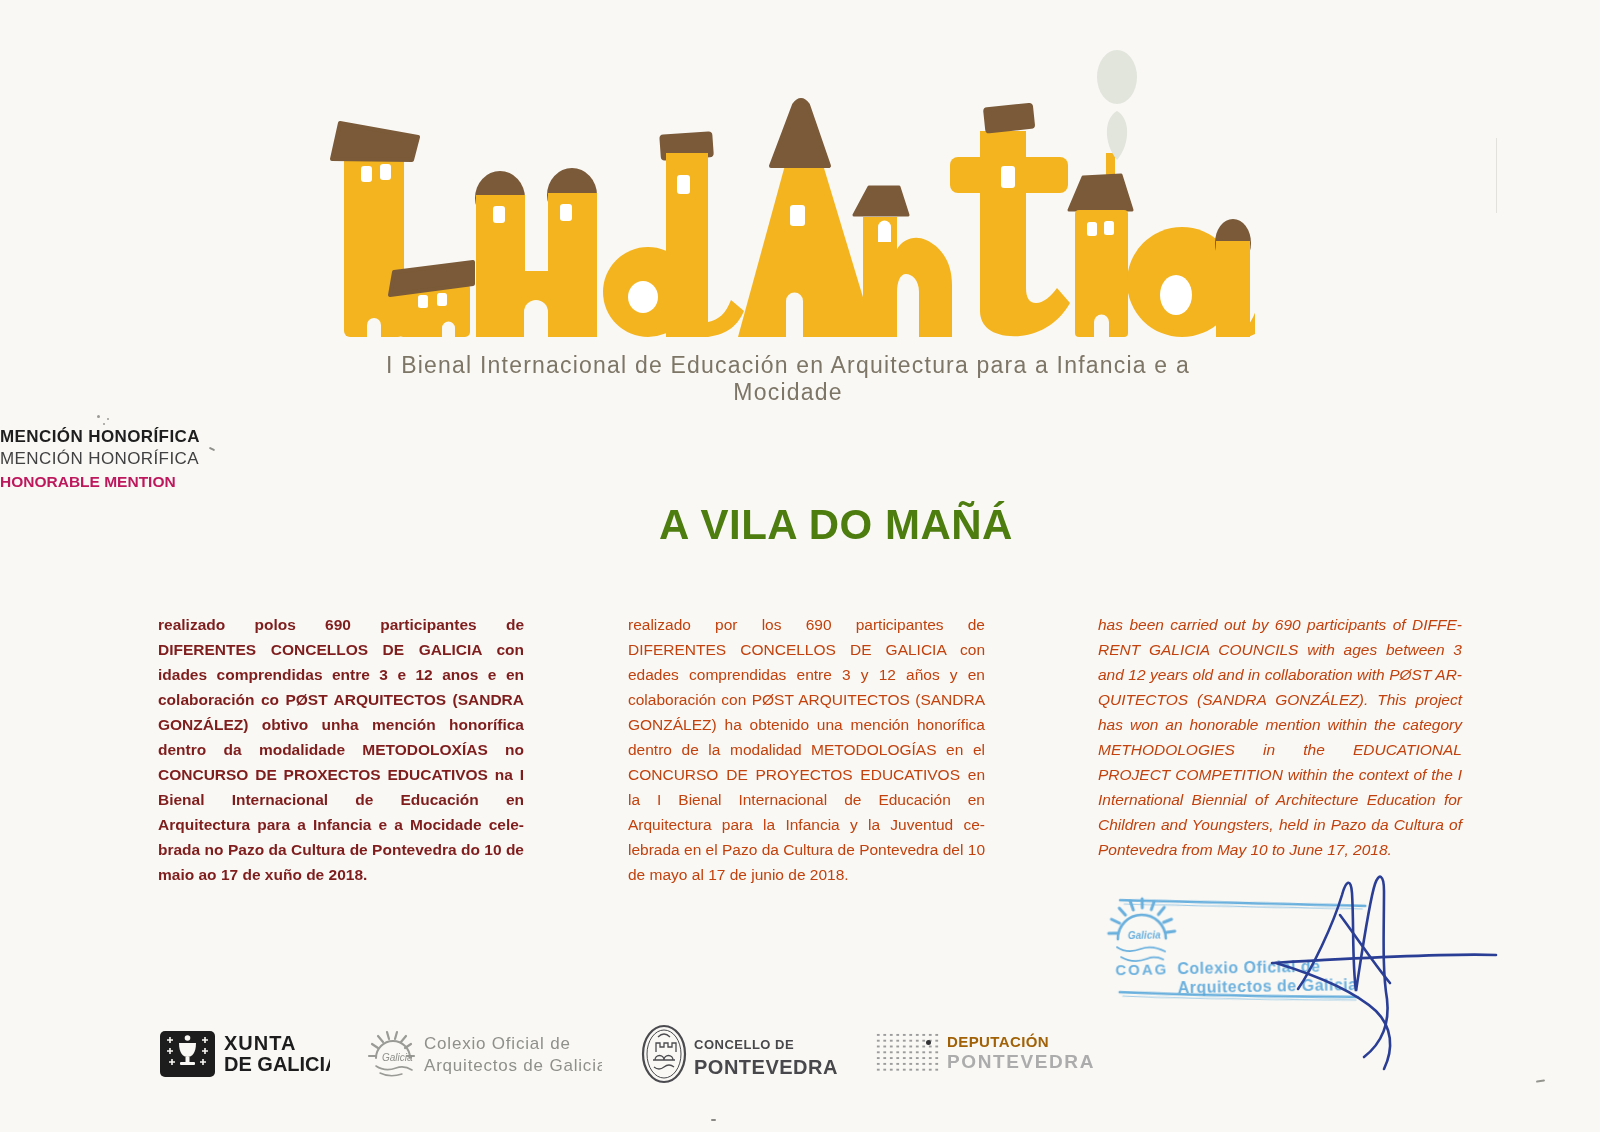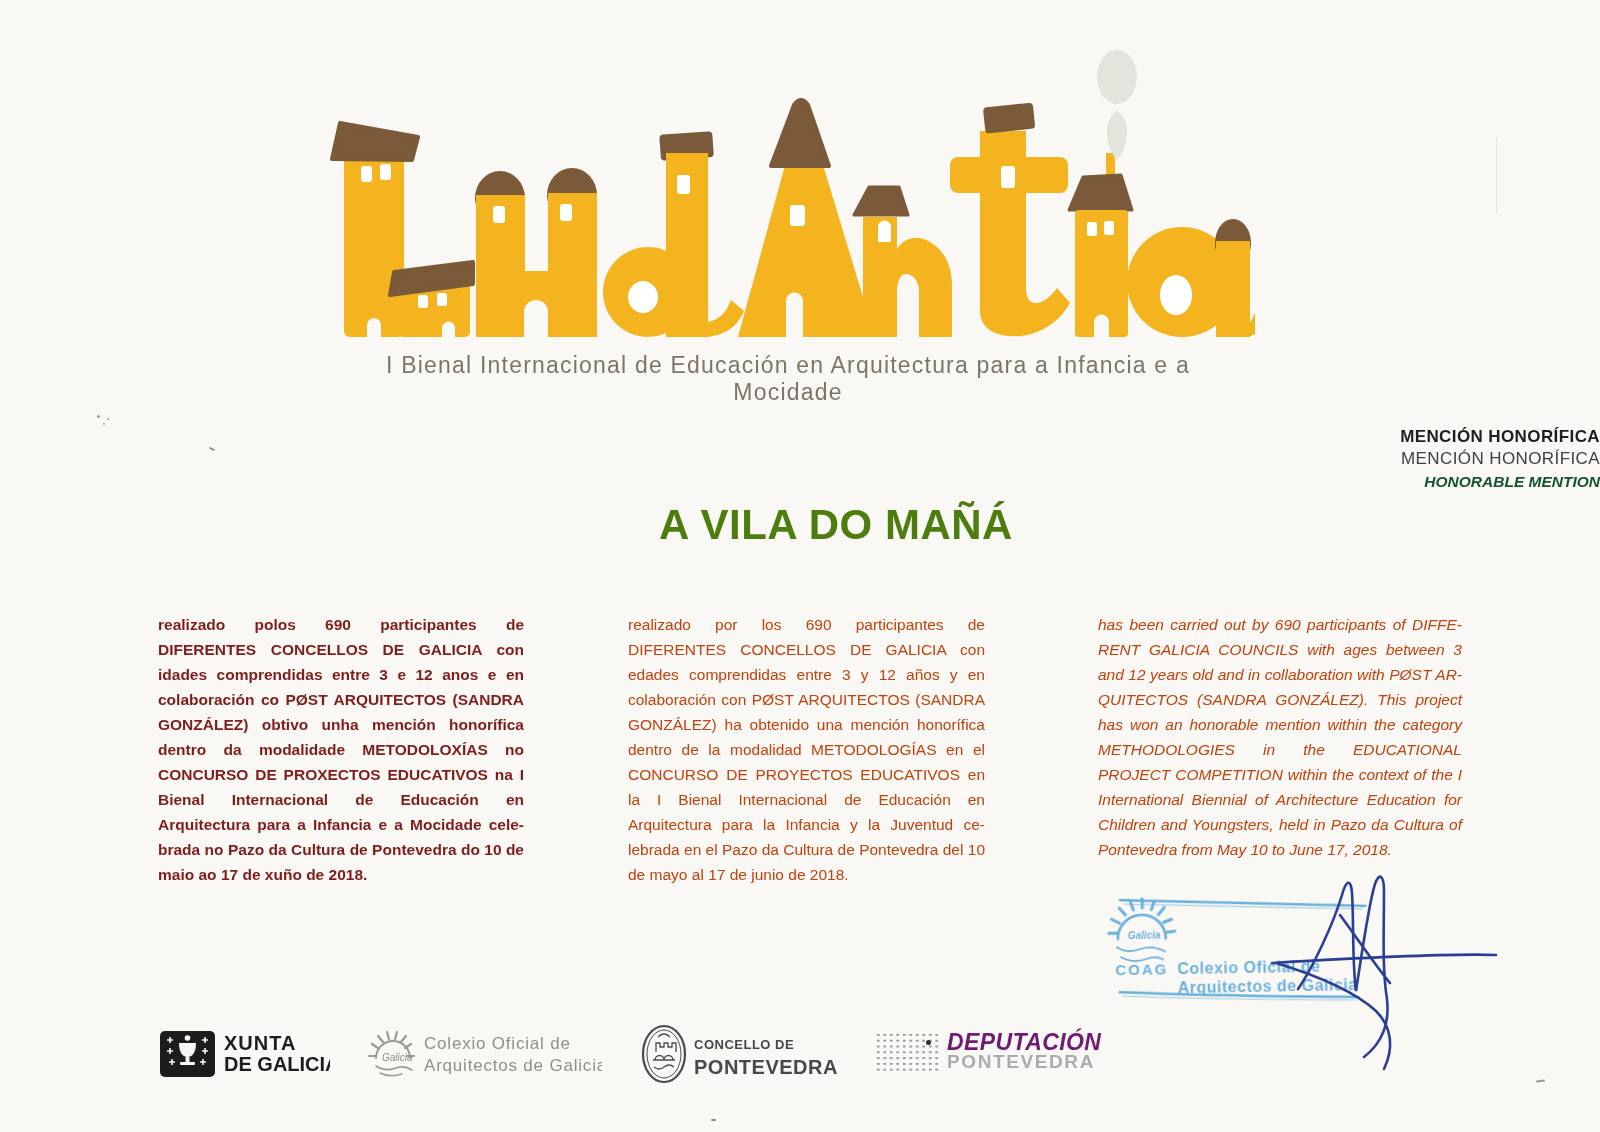--- a/index.html
+++ b/index.html
@@ -13,24 +13,24 @@
   svg text{font-family:"Liberation Sans",sans-serif;}
 
   
   .logo{position:absolute;left:330px;top:45px;width:925px;height:295px;}
   .logo-subtitle{
     position:absolute;left:330px;top:352px;width:916px;
     text-align:center;font-size:23px;letter-spacing:1.2px;color:#7d7566;
   }
 
   
-  .mention{position:absolute;left:0;top:426px;width:100%;text-align:right;line-height:21px;}
+  .mention{position:absolute;left:0;top:426px;width:100%;text-align:left;line-height:21px;}
   .mention .m1{font-weight:bold;font-size:17px;letter-spacing:.4px;color:#1e1e1e;}
   .mention .m2{font-size:17px;letter-spacing:.4px;color:#414141;margin-top:1px;}
-  .mention .m3{font-weight:bold;font-style:italic;font-size:15.5px;color:#14532d;margin-top:2px;}
+  .mention .m3{font-weight:bold;font-size:15.5px;color:#be185d;margin-top:2px;}
   .project-title{
     position:absolute;left:0;top:501px;width:100%;text-align:center;
     font-size:42px;font-weight:bold;letter-spacing:.5px;color:#4d7c0f;padding-left:36px;
   }
 
   
   .body-col{
     position:absolute;top:612px;text-align:justify;
     font-size:15.5px;line-height:25px;hyphens:manual;-webkit-hyphens:manual;
   }
@@ -50,21 +50,21 @@
   .xunta{position:absolute;left:160px;top:1026px;width:170px;height:54px;}
   .coag-gray{position:absolute;left:362px;top:1026px;width:240px;height:54px;}
   .concello{position:absolute;left:640px;top:1022px;width:220px;height:64px;}
   .dep-dots{
     position:absolute;left:874px;top:1031px;width:65px;height:40px;
     background-image:radial-gradient(circle,#9c9c9c 1.05px,transparent 1.35px);
     background-size:6.5px 5.8px;background-position:1px 1px;
   }
   .dep-bigdot{position:absolute;left:926px;top:1040px;width:5px;height:5px;border-radius:50%;background:#323235;}
   .dep-text{position:absolute;left:947px;top:1032px;line-height:20px;letter-spacing:.4px;}
-  .dep-text .d1{font-size:23px;font-weight:bold;color:#701a75;font-style:italic;}
+  .dep-text .d1{font-size:15px;font-weight:bold;color:#a16207;}
   .dep-text .d2{font-size:19px;font-weight:bold;color:#acacac;letter-spacing:1.6px;}
 
   
   .speck{position:absolute;background:#9a9a94;border-radius:50%;}
 </style>
 </head>
 <body>
 
 <div class="page">
 

